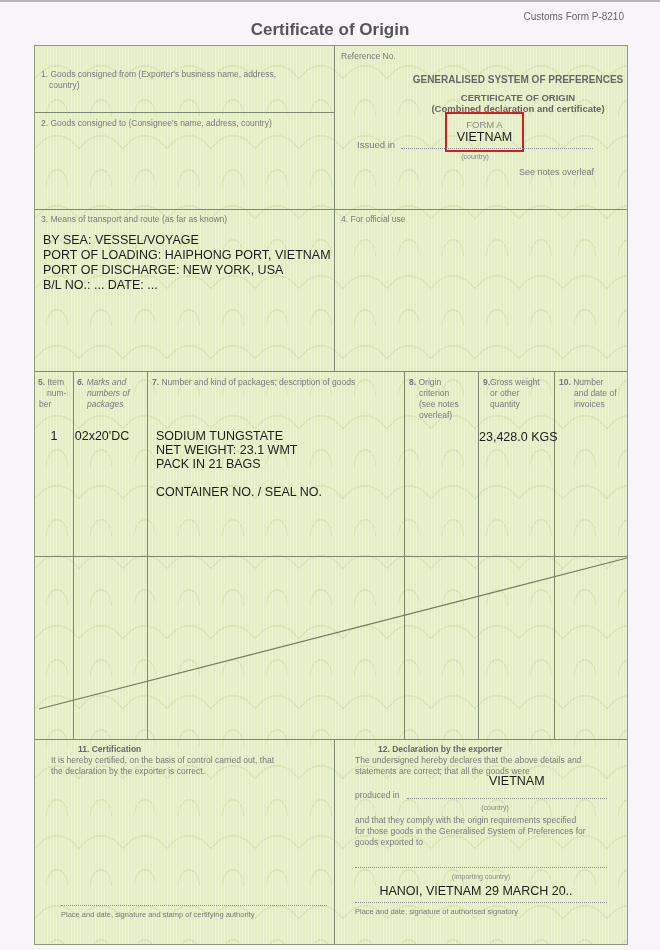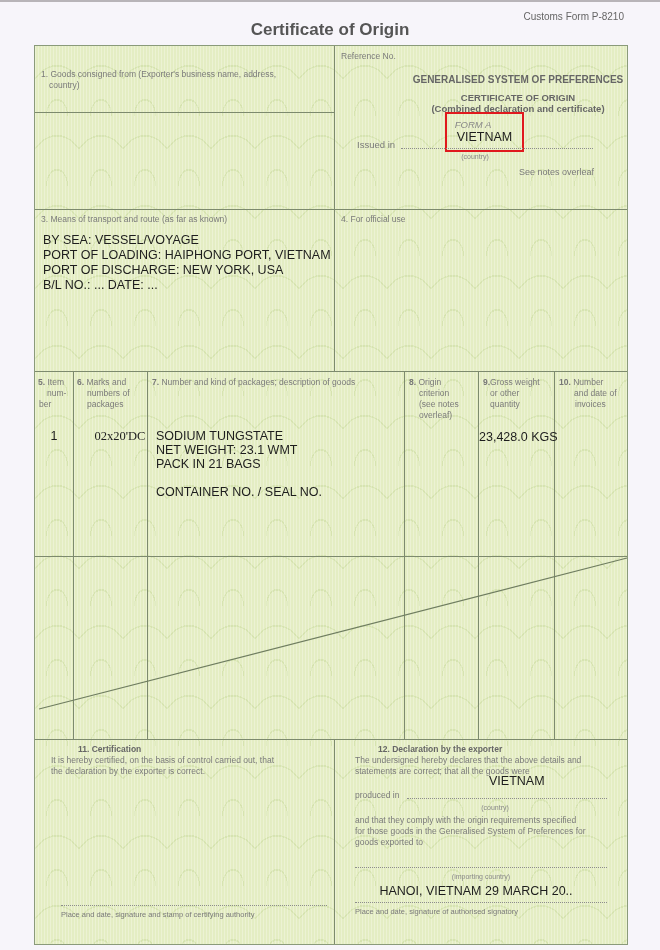--- a/index.html
+++ b/index.html
@@ -66,42 +66,43 @@
   <div class="lbl" style="left:6px; top:23px;">
     <span>1. Goods consigned from (Exporter's business name, address,</span><br>
     <span style="padding-left:8px;">country)</span>
   </div>
 
   <div class="lbl" style="left:306px; top:5px;">Reference No.</div>
   <div class="lbl center hdr-strong" style="left:300px; width:294px; top:28px; font-size:10px;">GENERALISED SYSTEM OF PREFERENCES</div>
   <div class="lbl center hdr-strong" style="left:300px; width:294px; top:46px; font-size:9.5px;">CERTIFICATE OF ORIGIN</div>
   <div class="lbl center hdr-strong" style="left:300px; width:294px; top:57px; font-size:9.5px;">(Combined declaration and certificate)</div>
   <div class="issued-box" style="left:410px; top:66px; width:79px; height:40px;"></div>
-  <div class="lbl center" style="left:410px; width:56px; top:73px; font-size:9.5px; color:#888;font-style:italic;">FORM A</div>
+  <div class="lbl center" style="left:410px; width:79px; top:73px; font-size:9.5px; color:#888;">FORM A</div>
   <div class="val center" style="left:410px; width:79px; top:84px; font-size:12.5px;">VIETNAM</div>
   <div class="lbl" style="left:322px; top:93px; font-size:9.5px;">Issued in</div>
   <div class="dots" style="left:366px; top:102px; width:192px;"></div>
   <div class="lbl small center" style="left:400px; width:80px; top:105px;">(country)</div>
   <div class="lbl" style="left:484px; top:121px; font-size:9px;">See notes overleaf</div>
 
+  <div class="lbl" style="left:6px; top:72px;">2. Goods consigned to (Consignee's name, address, country)</div>
 
   <div class="lbl" style="left:6px; top:168px;">3. Means of transport and route (as far as known)</div>
   <div class="val" style="left:8px; top:187px;">BY SEA: VESSEL/VOYAGE</div>
   <div class="val" style="left:8px; top:217px;">PORT OF DISCHARGE: NEW YORK, USA</div>
   <div class="val" style="left:8px; top:202px;">PORT OF LOADING: HAIPHONG PORT, VIETNAM</div>
   <div class="val" style="left:8px; top:232px;">B/L NO.: ... DATE: ...</div>
 
   <div class="lbl" style="left:306px; top:168px;">4. For official use</div>
 
   <div class="lbl" style="left:3px; top:331px; width:34px;">
     <b>5.</b> <span>Item</span><br>
     <span style="padding-left:9px;">num-</span><br>
     <span style="padding-left:1px;">ber</span>
   </div>
-  <div class="lbl" style="left:42px; top:331px; width:70px;">
+  <div class="lbl" style="left:42px; top:331px; width:70px;font-style:italic;">
     <b>6.</b> <span>Marks and</span><br>
     <span style="padding-left:10px;">numbers of</span><br>
     <span style="padding-left:10px;">packages</span>
   </div>
   <div class="lbl" style="left:117px; top:331px; width:250px;">
     <b>7.</b> <span>Number and kind of packages; description of goods</span>
   </div>
   <div class="lbl" style="left:374px; top:331px; width:68px;">
     <b>8.</b> <span>Origin</span><br>
     <span style="padding-left:10px;">criterion</span><br>
@@ -109,25 +110,25 @@
     <span style="padding-left:10px;">overleaf)</span>
   </div>
   <div class="lbl" style="left:448px; top:331px; width:70px;">
     <b>9.</b><span>Gross weight</span><br>
     <span style="padding-left:7px;">or other</span><br>
     <span style="padding-left:7px;">quantity</span>
   </div>
   <div class="lbl" style="left:524px; top:331px; width:68px;">
     <b>10.</b> <span>Number</span><br>
     <span style="padding-left:15px;">and date of</span><br>
-    <span style="margin-left:16px;">invoices</span>
+    <span style="padding-left:15px;">invoices</span>
   </div>
 
   <div class="val center" style="left:0; width:38px; top:383px;">1</div>
-  <div class="val center" style="left:38px; width:94px; top:383px;font-family:Liberation Serif, serif;">02x20'DC</div>
+  <div class="val center" style="left:20px; width:94px; top:383px;">02x20'DC</div>
   <div class="val" style="left:121px; top:383px;">SODIUM TUNGSTATE</div>
   <div class="val" style="left:121px; top:397px;">NET WEIGHT: 23.1 WMT</div>
   <div class="val" style="left:121px; top:411px;">PACK IN 21 BAGS</div>
   <div class="val" style="left:121px; top:439px;">CONTAINER NO. / SEAL NO.</div>
   <div class="val" style="left:444px; top:384px;">23,428.0 KGS</div>
 
   <div class="lbl hdr-strong" style="left:7px; top:698px; font-size:8.5px;">11. Certification</div>
   <div class="lbl" style="left:16px; top:709px;">It is hereby certified, on the basis of control carried out, that</div>
   <div class="lbl" style="left:16px; top:720px;">the declaration by the exporter is correct.</div>
   <div class="dots" style="left:26px; top:859px; width:266px;"></div>

